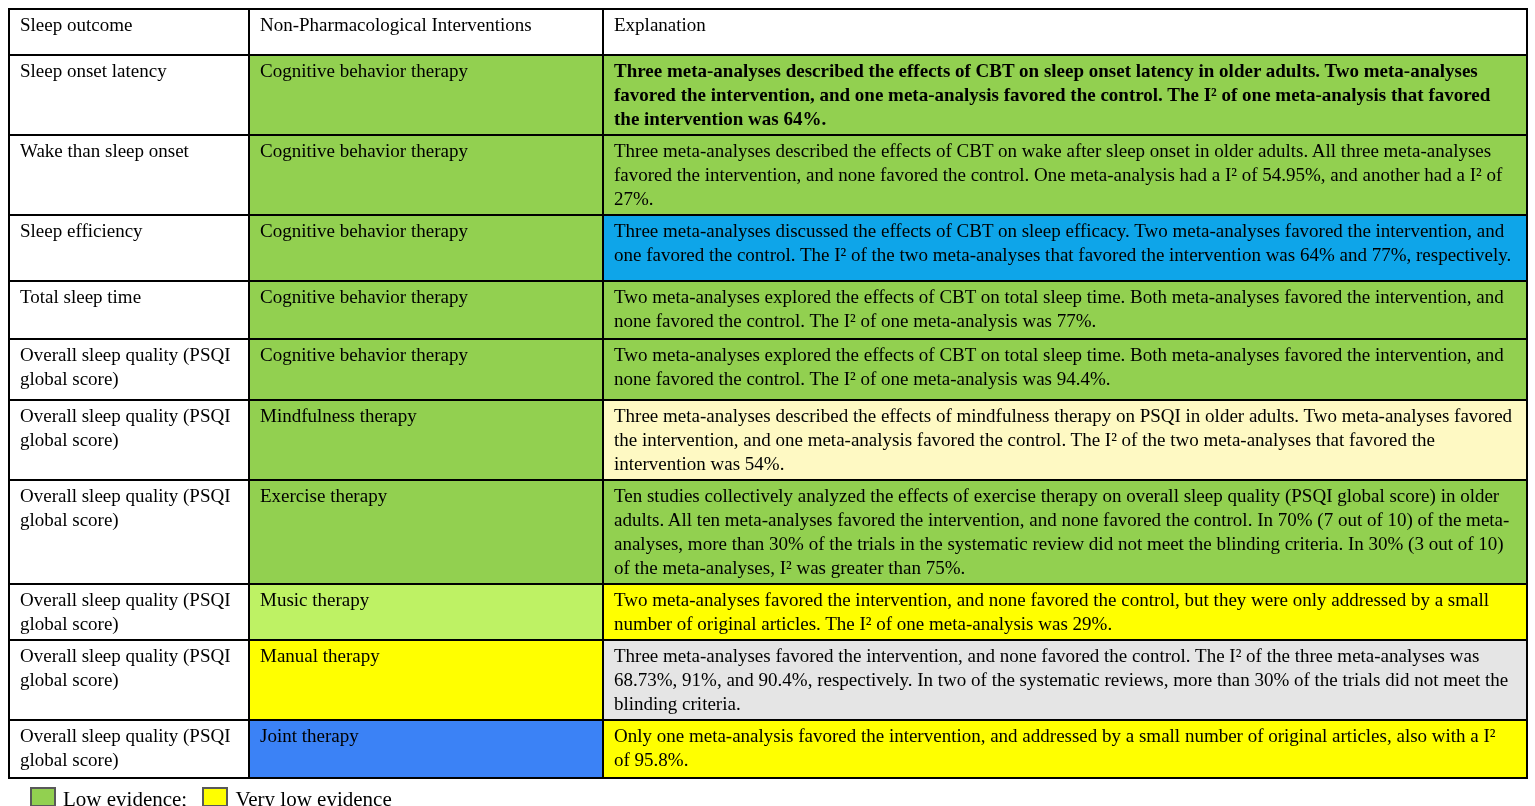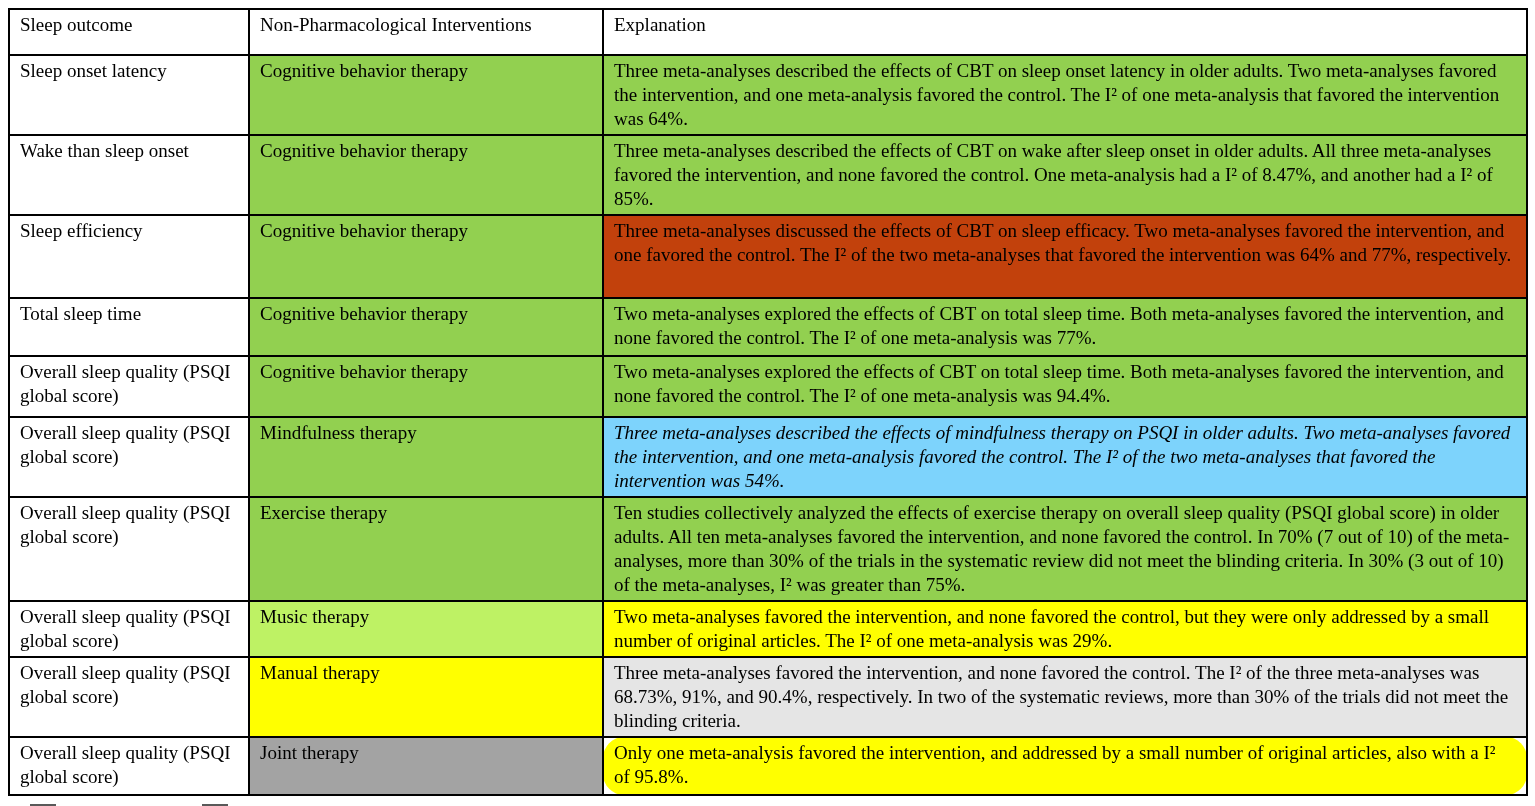--- a/index.html
+++ b/index.html
@@ -30,21 +30,21 @@
     text-align: left;
     overflow: hidden;
   }
   col.c-outcome      { width: 240px; }
   col.c-intervention { width: 354px; }
   col.c-explanation  { width: 924px; }
   thead tr { height: 46px; padding-left: 36px; }
   td.explanation-cell { text-align: justify; padding-right: 9px; }
   tbody tr:nth-child(1)  { height: 79px; }
   tbody tr:nth-child(2)  { height: 76px; }
-  tbody tr:nth-child(3)  { height: 83px; }
+  tbody tr:nth-child(3)  { height: 66px; }
   tbody tr:nth-child(4)  { height: 58px; margin-top: 31px; }
   tbody tr:nth-child(5)  { height: 61px; }
   tbody tr:nth-child(6)  { height: 77px; }
   tbody tr:nth-child(7)  { height: 100px; }
   tbody tr:nth-child(8)  { height: 56px; }
   tbody tr:nth-child(9)  { height: 77px; }
   tbody tr:nth-child(10) { height: 58px; }
   .legend {
     margin: 7px 0 0 22px;
     font-size: 21px;
@@ -75,66 +75,66 @@
       <tr>
         <th>Sleep outcome</th>
         <th>Non-Pharmacological Interventions</th>
         <th>Explanation</th>
       </tr>
     </thead>
     <tbody>
       <tr>
         <td class="outcome-cell">Sleep onset latency</td>
         <td class="ev intervention-cell" style="background-color: rgb(146, 208, 80);">Cognitive behavior therapy</td>
-        <td class="ev explanation-cell" style="background-color: rgb(146, 208, 80);">Three meta-analyses described the effects of CBT on sleep onset latency in older adults. Two meta-analyses favored the intervention, and one meta-analysis favored the control. The I² of one meta-analysis that favored the intervention was 64%.</td>
+        <td class="ev explanation-cell" style="background-color: rgb(146, 208, 80); font-weight: bold;">Three meta-analyses described the effects of CBT on sleep onset latency in older adults. Two meta-analyses favored the intervention, and one meta-analysis favored the control. The I² of one meta-analysis that favored the intervention was 64%.</td>
       </tr>
       <tr>
         <td class="outcome-cell">Wake than sleep onset</td>
         <td class="ev intervention-cell" style="background-color: rgb(146, 208, 80);">Cognitive behavior therapy</td>
-        <td class="ev explanation-cell" style="background-color: rgb(146, 208, 80);">Three meta-analyses described the effects of CBT on wake after sleep onset in older adults. All three meta-analyses favored the intervention, and none favored the control. One meta-analysis had a I² of 8.47%, and another had a I² of 85%.</td>
+        <td class="ev explanation-cell" style="background-color: rgb(146, 208, 80);">Three meta-analyses described the effects of CBT on wake after sleep onset in older adults. All three meta-analyses favored the intervention, and none favored the control. One meta-analysis had a I² of 54.95%, and another had a I² of 27%.</td>
       </tr>
       <tr>
         <td class="outcome-cell">Sleep efficiency</td>
         <td class="ev intervention-cell" style="background-color: rgb(146, 208, 80);">Cognitive behavior therapy</td>
-        <td class="ev explanation-cell" style="background-color: #c2410c;">Three meta-analyses discussed the effects of CBT on sleep efficacy. Two meta-analyses favored the intervention, and one favored the control. The I² of the two meta-analyses that favored the intervention was 64% and 77%, respectively.</td>
+        <td class="ev explanation-cell" style="background-color: #0ea5e9;">Three meta-analyses discussed the effects of CBT on sleep efficacy. Two meta-analyses favored the intervention, and one favored the control. The I² of the two meta-analyses that favored the intervention was 64% and 77%, respectively.</td>
       </tr>
       <tr>
         <td class="outcome-cell">Total sleep time</td>
         <td class="ev intervention-cell" style="background-color: rgb(146, 208, 80);">Cognitive behavior therapy</td>
         <td class="ev explanation-cell" style="background-color: rgb(146, 208, 80);">Two meta-analyses explored the effects of CBT on total sleep time. Both meta-analyses favored the intervention, and none favored the control. The I² of one meta-analysis was 77%.</td>
       </tr>
       <tr>
         <td class="outcome-cell">Overall sleep quality (PSQI global score)</td>
         <td class="ev intervention-cell" style="background-color: rgb(146, 208, 80);">Cognitive behavior therapy</td>
         <td class="ev explanation-cell" style="background-color: rgb(146, 208, 80);">Two meta-analyses explored the effects of CBT on total sleep time. Both meta-analyses favored the intervention, and none favored the control. The I² of one meta-analysis was 94.4%.</td>
       </tr>
       <tr>
         <td class="outcome-cell">Overall sleep quality (PSQI global score)</td>
         <td class="ev intervention-cell" style="background-color: rgb(146, 208, 80);">Mindfulness therapy</td>
-        <td class="ev explanation-cell" style="background-color: #7dd3fc; font-style: italic;">Three meta-analyses described the effects of mindfulness therapy on PSQI in older adults. Two meta-analyses favored the intervention, and one meta-analysis favored the control. The I² of the two meta-analyses that favored the intervention was 54%.</td>
+        <td class="ev explanation-cell" style="background-color: #fef9c3;">Three meta-analyses described the effects of mindfulness therapy on PSQI in older adults. Two meta-analyses favored the intervention, and one meta-analysis favored the control. The I² of the two meta-analyses that favored the intervention was 54%.</td>
       </tr>
       <tr>
         <td class="outcome-cell">Overall sleep quality (PSQI global score)</td>
         <td class="ev intervention-cell" style="background-color: rgb(146, 208, 80);">Exercise therapy</td>
         <td class="ev explanation-cell" style="background-color: rgb(146, 208, 80);">Ten studies collectively analyzed the effects of exercise therapy on overall sleep quality (PSQI global score) in older adults. All ten meta-analyses favored the intervention, and none favored the control. In 70% (7 out of 10) of the meta-analyses, more than 30% of the trials in the systematic review did not meet the blinding criteria. In 30% (3 out of 10) of the meta-analyses, I² was greater than 75%.</td>
       </tr>
       <tr>
         <td class="outcome-cell">Overall sleep quality (PSQI global score)</td>
         <td class="ev intervention-cell" style="background-color: #bef264;">Music therapy</td>
         <td class="ev explanation-cell" style="background-color: rgb(255, 255, 0);">Two meta-analyses favored the intervention, and none favored the control, but they were only addressed by a small number of original articles. The I² of one meta-analysis was 29%.</td>
       </tr>
       <tr>
         <td class="outcome-cell">Overall sleep quality (PSQI global score)</td>
         <td class="ev intervention-cell" style="background-color: rgb(255, 255, 0);">Manual therapy</td>
         <td class="ev explanation-cell" style="background-color: #e5e5e5;">Three meta-analyses favored the intervention, and none favored the control. The I² of the three meta-analyses was 68.73%, 91%, and 90.4%, respectively. In two of the systematic reviews, more than 30% of the trials did not meet the blinding criteria.</td>
       </tr>
       <tr>
         <td class="outcome-cell">Overall sleep quality (PSQI global score)</td>
-        <td class="ev intervention-cell" style="background-color: #a3a3a3;">Joint therapy</td>
-        <td class="ev explanation-cell" style="background-color: rgb(255, 255, 0); border-radius: 21px;">Only one meta-analysis favored the intervention, and addressed by a small number of original articles, also with a I² of 95.8%.</td>
+        <td class="ev intervention-cell" style="background-color: #3b82f6;">Joint therapy</td>
+        <td class="ev explanation-cell" style="background-color: rgb(255, 255, 0);">Only one meta-analysis favored the intervention, and addressed by a small number of original articles, also with a I² of 95.8%.</td>
       </tr>
     </tbody>
   </table>
 
   <div class="legend">
     <span class="swatch" style="background-color: rgb(146, 208, 80);"></span><span class="legend-label">Low evidence;</span>
     <span class="swatch" style="background-color: rgb(255, 255, 0);"></span><span class="legend-label">Very low evidence</span>
   </div>
 </div>
 

